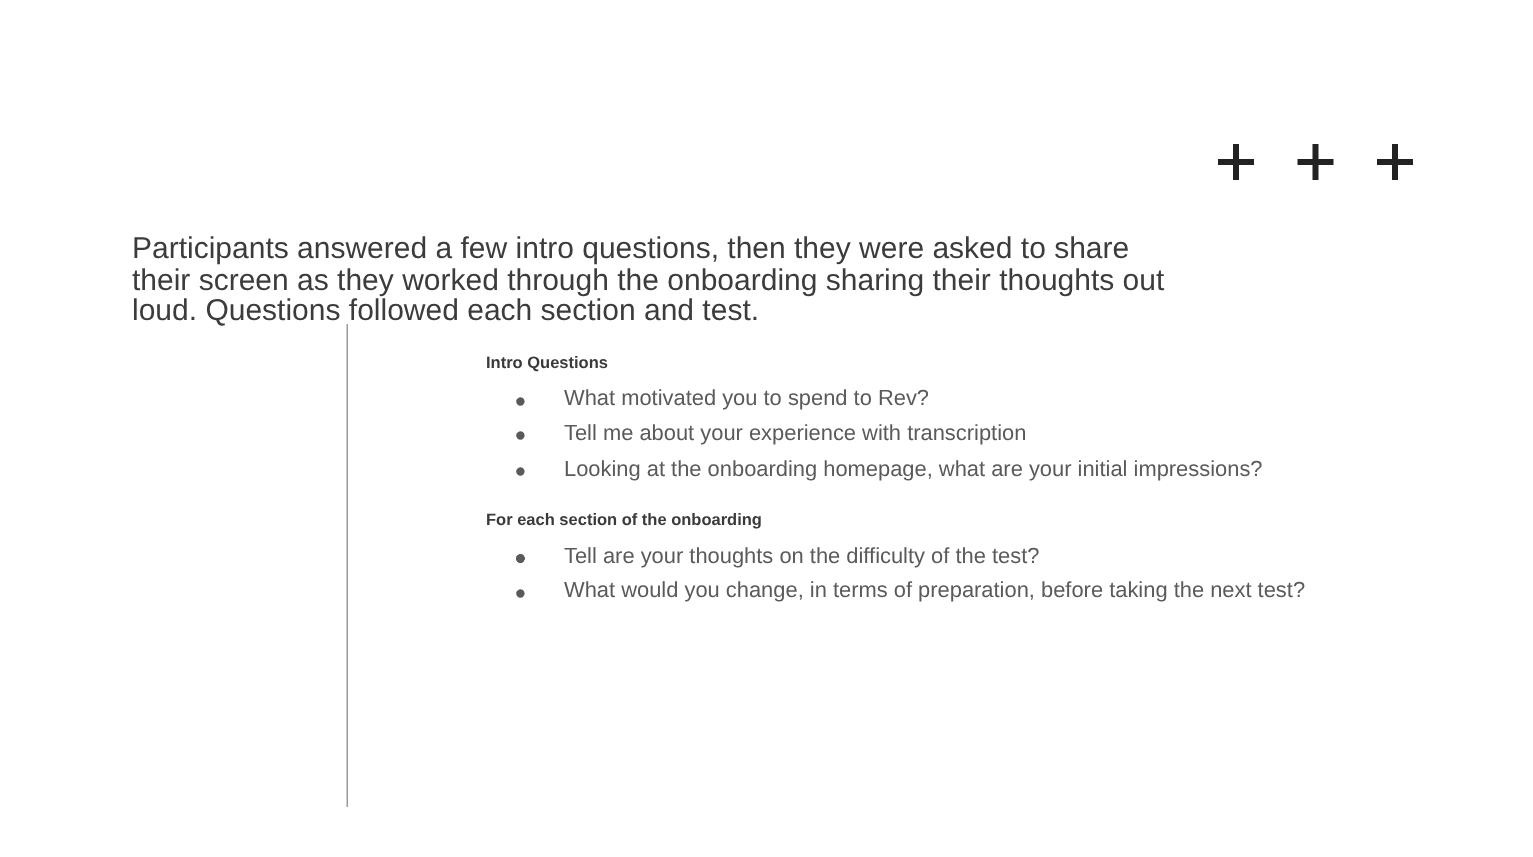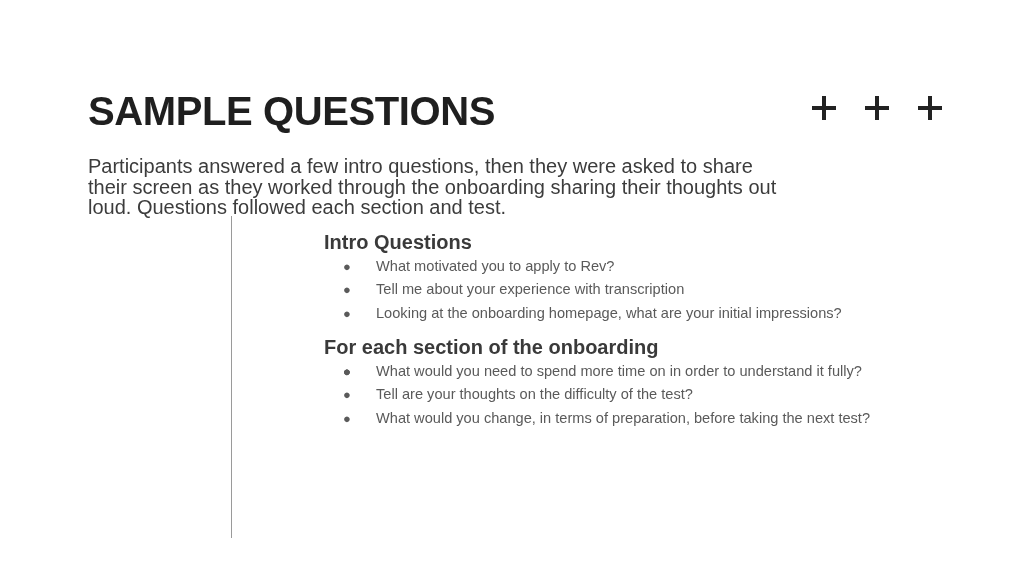--- a/index.html
+++ b/index.html
@@ -100,21 +100,21 @@
   }
 
   .q-section {
     margin: 0;
   }
   .q-section + .q-section {
     margin-top: 11px;
   }
 
   .q-heading {
-    font-size: 20px;
+    font-size: 11px;
     font-weight: bold;
     color: #3a3a3a;
     line-height: 23.5px;
     margin: 0;
   }
 
   .q-list {
     list-style: none;
     margin: 0;
     padding: 0;
@@ -136,40 +136,39 @@
     line-height: 23.5px;
     color: #5a5a5a;
     text-align: center;
   }
 </style>
 </head>
 <body>
 
 <div class="slide">
 
-  <h1 class="slide-title">SAMPLE QUESTIONS</h1>
 
   <div class="plus-group">
     <span class="plus"></span>
     <span class="plus"></span>
     <span class="plus"></span>
   </div>
 
   <p class="intro-paragraph">Participants answered a few intro questions, then they were asked to share their screen as they worked through the onboarding sharing their thoughts out loud. Questions followed each section and test.</p>
 
   <div class="vertical-rule"></div>
 
   <div class="questions-block">
 
     <div class="q-section">
       <div class="q-heading">Intro Questions</div>
       <ul class="q-list">
         <li class="q-item">
           <span class="q-bullet">●</span>
-          <span>What motivated you to apply to Rev?</span>
+          <span>What motivated you to spend to Rev?</span>
         </li>
         <li class="q-item">
           <span class="q-bullet">●</span>
           <span>Tell me about your experience with transcription</span>
         </li>
         <li class="q-item">
           <span class="q-bullet">●</span>
           <span>Looking at the onboarding homepage, what are your initial impressions?</span>
         </li>
       </ul>
@@ -179,21 +178,20 @@
       <div class="q-heading">For each section of the onboarding</div>
       <ul class="q-list">
         <li class="q-item">
           <span class="q-bullet">●</span>
         </li>
         <li class="q-item">
           <span class="q-bullet">●</span>
         </li>
         <li class="q-item">
           <span class="q-bullet">●</span>
-          <span>What would you need to spend more time on in order to understand it fully?</span>
         </li>
         <li class="q-item">
           <span class="q-bullet">●</span>
           <span>Tell are your thoughts on the difficulty of the test?</span>
         </li>
         <li class="q-item">
           <span class="q-bullet">●</span>
           <span>What would you change, in terms of preparation, before taking the next test?</span>
         </li>
       </ul>

